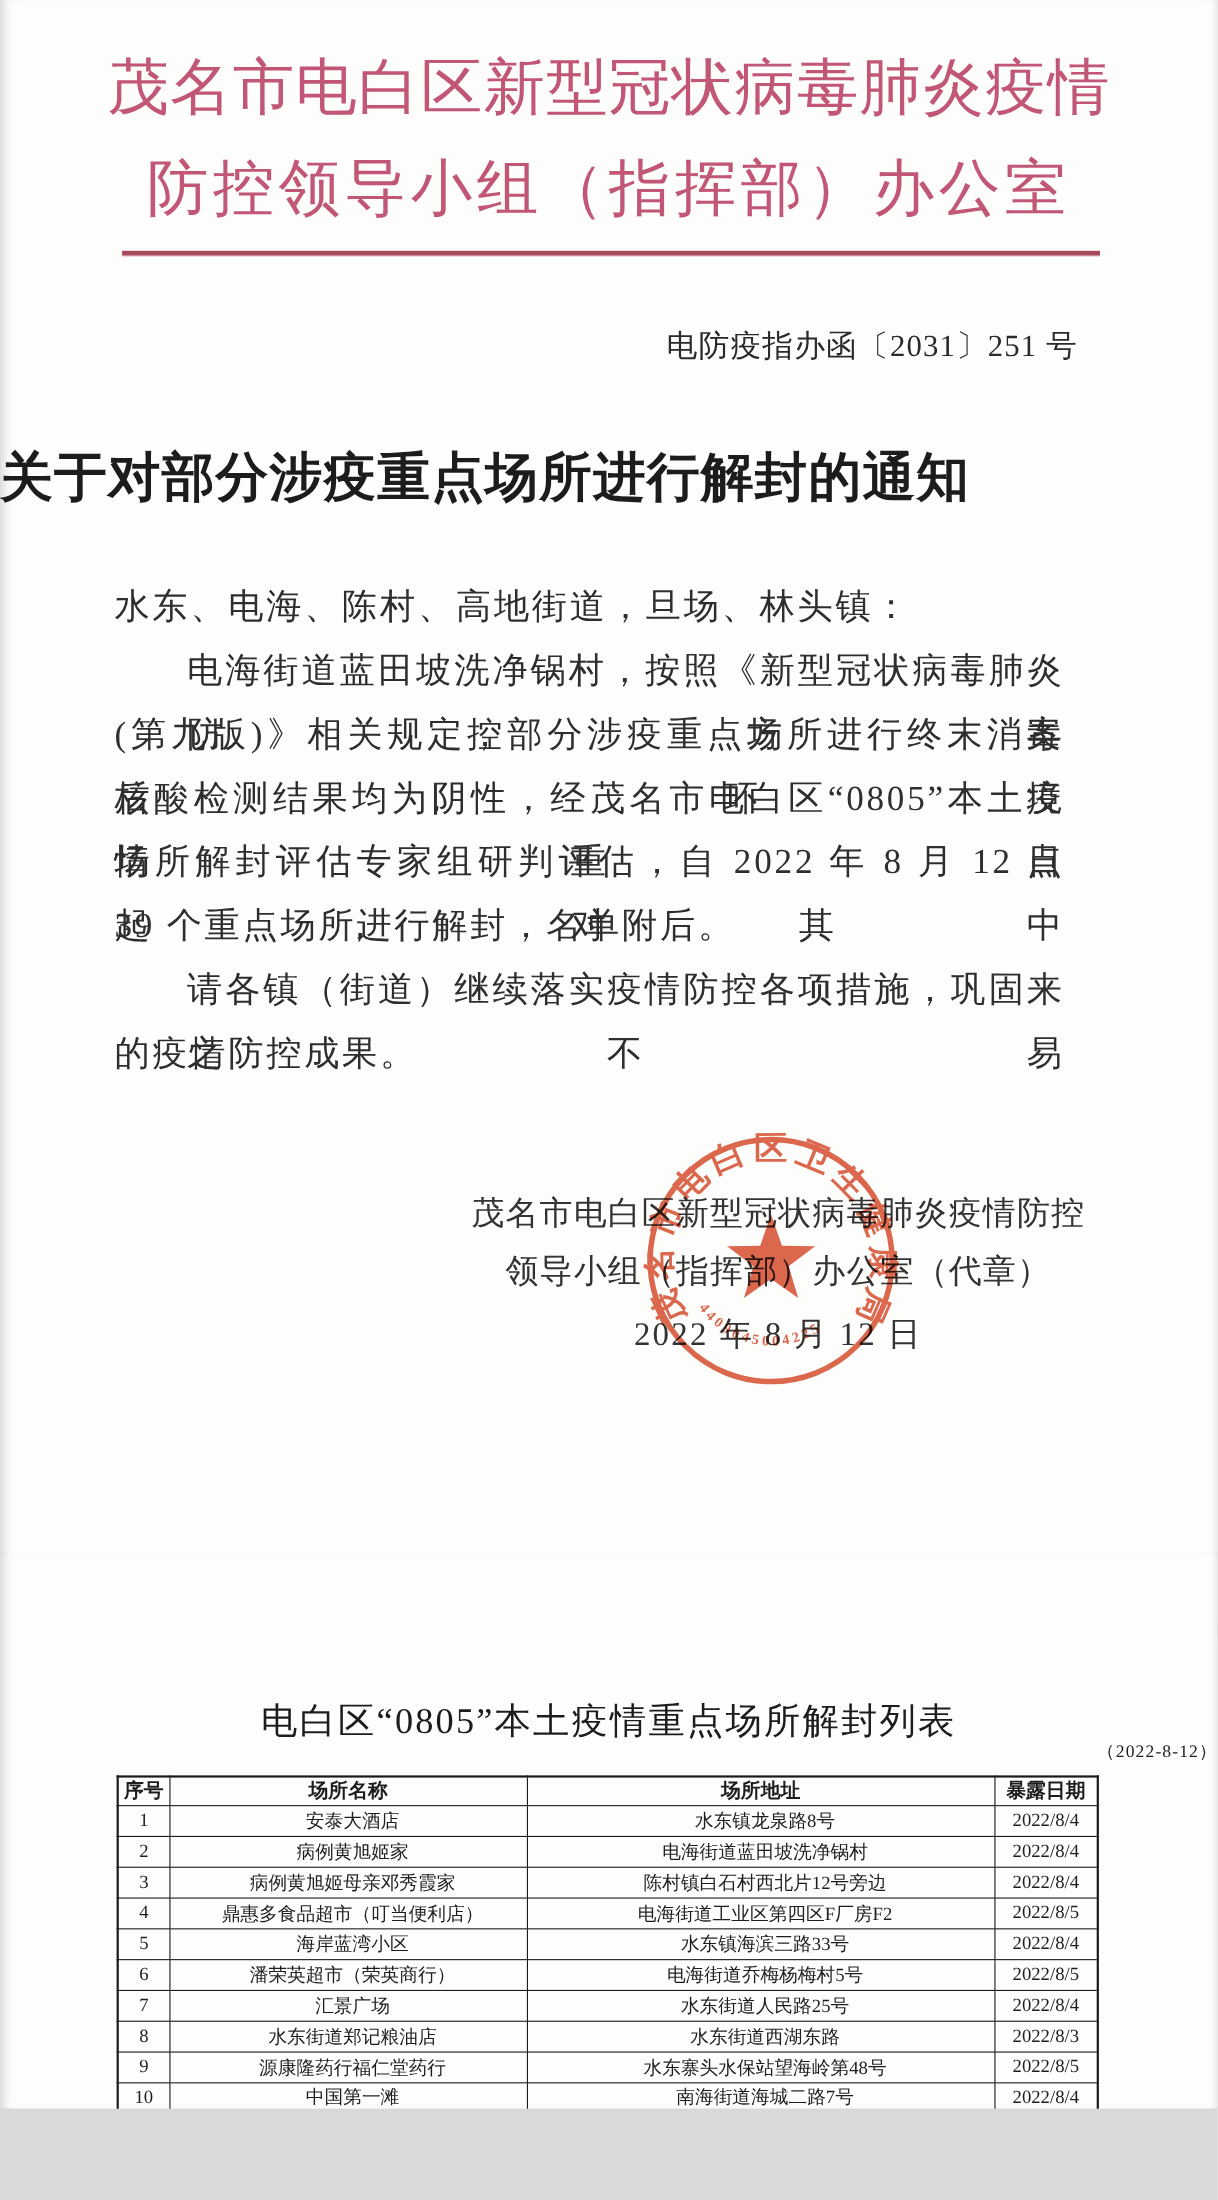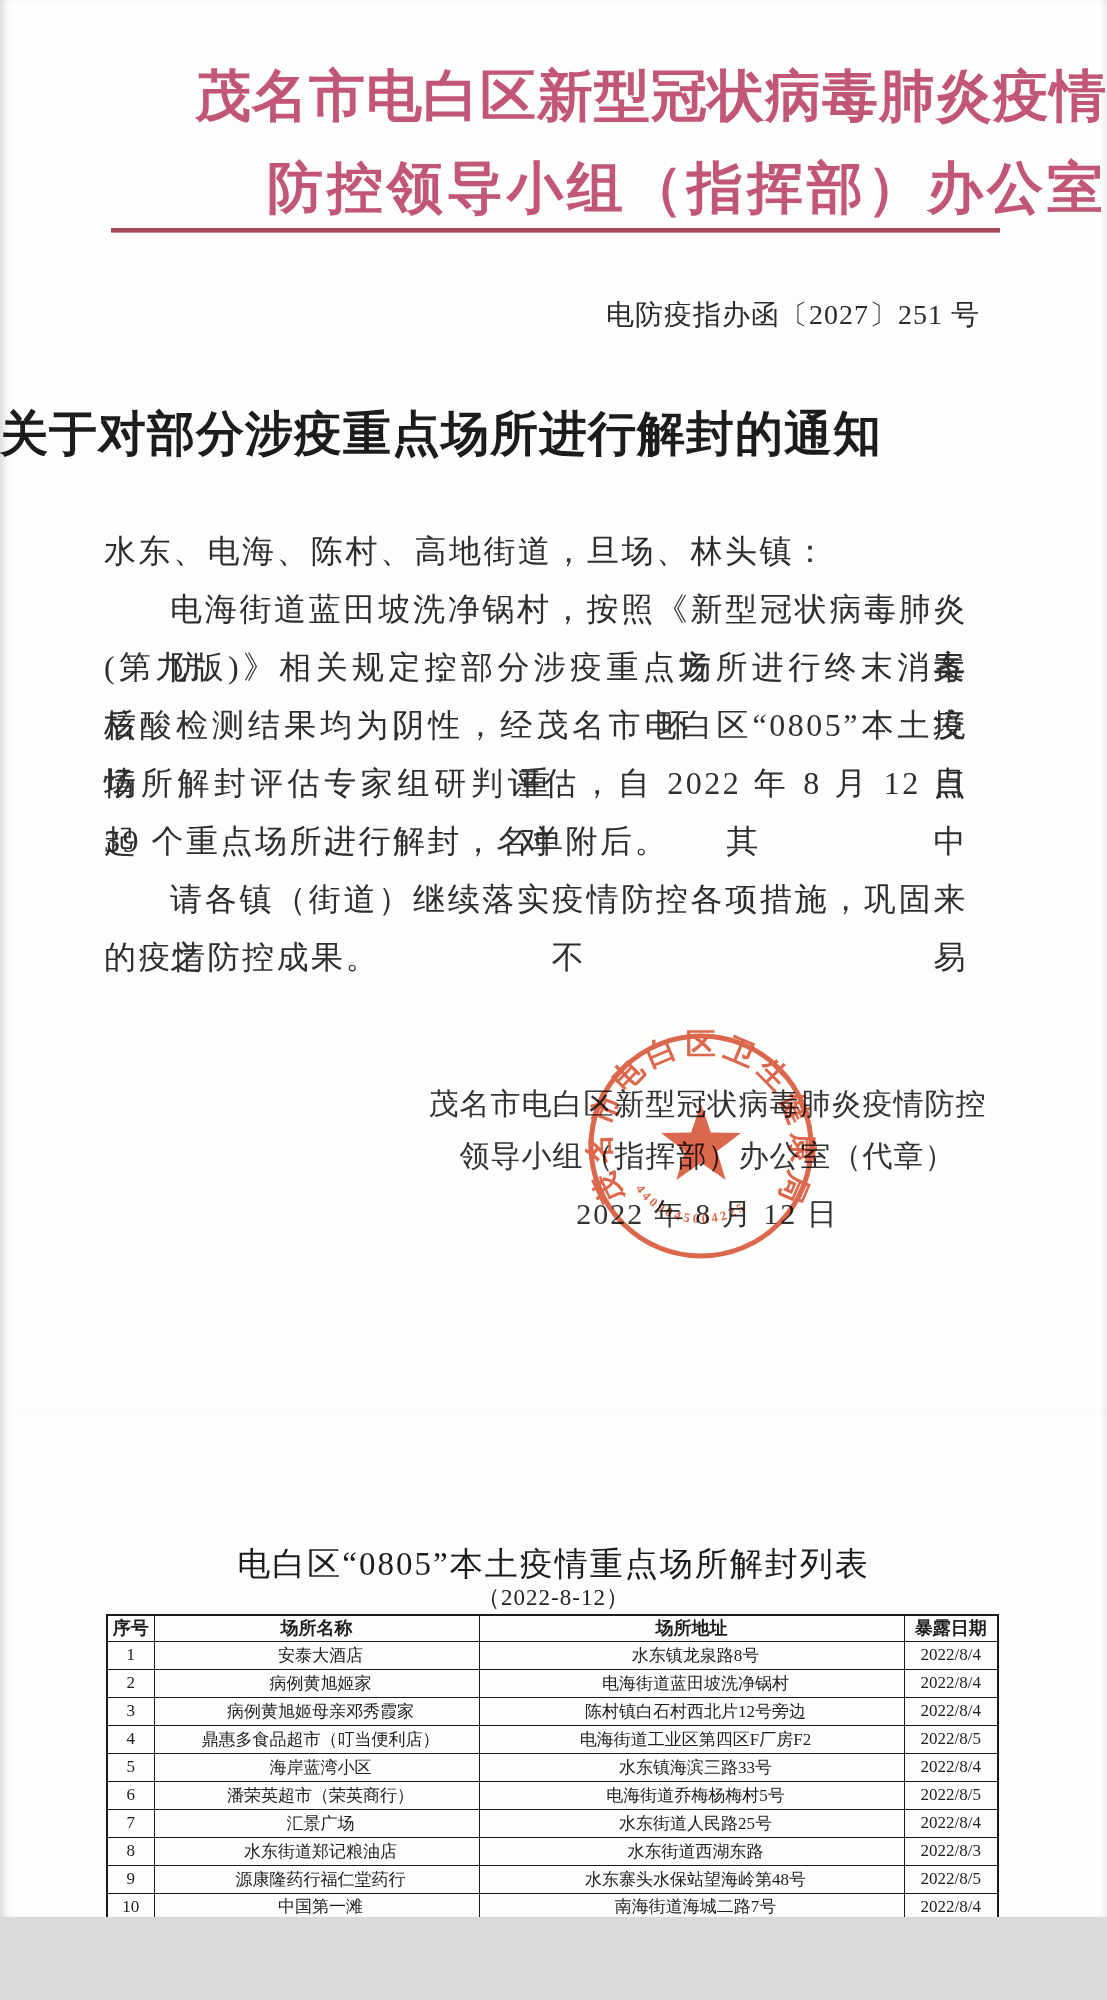--- a/index.html
+++ b/index.html
@@ -21,44 +21,44 @@
   .page{
     position:absolute;left:0;width:1107px;background:#fdfdfc;
     box-shadow: inset 10px 0 12px -9px rgba(0,0,0,.22), inset -6px 0 8px -6px rgba(0,0,0,.15);
   }
   .page-1{top:0;height:1477px;border-radius:0 0 10px 10px;overflow:hidden;}
   .page-gap{position:absolute;left:0;top:1477px;width:1107px;height:18px;
     background:linear-gradient(180deg,#c3c3c3 0%,#d2d2d2 55%,#e6e6e6 100%);}
   .page-2{top:1412px;height:505px;overflow:hidden;}
 
   
-  .org-header{position:absolute;left:0;top:50px;width:100%;text-align:right;
-    color:var(--header-pink);font-weight:700;}
+  .org-header{position:absolute;left:0;top:34px;width:100%;text-align:center;
+    color:var(--header-pink);font-weight:400;}
   .org-header .l1{font-size:56px;line-height:92px;letter-spacing:1px;}
   .org-header .l2{font-size:56px;line-height:92px;letter-spacing:4px;}
   .red-rule{position:absolute;left:111px;top:228px;width:889px;height:5px;
     background:linear-gradient(180deg,var(--rule-red) 0 70%, #d08a9a 70% 100%);}
   .doc-number{position:absolute;top:296px;right:127px;font-size:28px;letter-spacing:1px;color:#2a2a2a;}
   .doc-title{position:absolute;left:0;top:402px;width:100%;text-align:left;
     font-size:48px;font-weight:700;letter-spacing:1px;color:#1c1c1c;}
   .body-block{position:absolute;left:104px;top:522px;width:864px;}
   .body-line{height:58px;line-height:58px;font-size:32px;letter-spacing:2.5px;white-space:nowrap;}
   .body-line.indent{padding-left:66px;}
   .body-line.fill{white-space:normal;text-align:justify;text-align-last:justify;}
   .signature{position:absolute;left:420px;top:1078px;width:575px;text-align:center;}
   .signature .s-line{font-size:30px;line-height:52px;letter-spacing:1px;color:#333;}
   .signature .s-date{font-size:30px;line-height:52px;margin-top:6px;letter-spacing:2px;color:#333;}
   .seal{position:absolute;left:585px;top:1030px;width:232px;height:232px;
     opacity:.88;mix-blend-mode:multiply;}
 
   
   .attach-title{position:absolute;left:0;top:130px;width:100%;text-align:center;
     font-size:33px;letter-spacing:2px;color:#1c1c1c;}
-  .attach-subtitle{position:absolute;left:0;top:170px;width:100%;text-align:center;
-    font-size:23px;letter-spacing:1px;color:#222;}
+  .attach-subtitle{position:absolute;left:0;top:170px;width:100%;text-align:right;
+    font-size:16px;letter-spacing:1px;color:#222;}
   table.release-table{position:absolute;left:106px;top:202px;width:891px;
     border-collapse:collapse;table-layout:fixed;}
   .release-table col.c0{width:47px;}
   .release-table col.c1{width:325px;}
   .release-table col.c2{width:425px;}
   .release-table col.c3{width:94px;}
   .release-table th,.release-table td{
     border:1px solid var(--table-line);font-weight:400;
     font-size:17px;color:#1d1d1d;overflow:hidden;white-space:nowrap;}
   .release-table thead th{height:26px;font-weight:700;font-size:18px;text-align:center;}
@@ -72,21 +72,21 @@
 
 <section class="page page-1">
 
   <header class="org-header">
     <div class="l1">茂名市电白区新型冠状病毒肺炎疫情</div>
     <div class="l2">防控领导小组（指挥部）办公室</div>
   </header>
 
   <div class="red-rule"></div>
 
-  <div class="doc-number">电防疫指办函〔2027〕251 号</div>
+  <div class="doc-number">电防疫指办函〔2031〕251 号</div>
 
   <h1 class="doc-title">关于对部分涉疫重点场所进行解封的通知</h1>
 
   <div class="body-block" id="body-lines">
       <div class="body-line">水东、电海、陈村、高地街道，旦场、林头镇：</div>
       <div class="body-line indent fill">电海街道蓝田坡洗净锅村，按照《新型冠状病毒肺炎防控方案</div>
       <div class="body-line fill">(第九版)》相关规定，部分涉疫重点场所进行终末消毒后，环境</div>
       <div class="body-line fill">核酸检测结果均为阴性，经茂名市电白区“0805”本土疫情重点</div>
       <div class="body-line fill">场所解封评估专家组研判评估，自 2022 年 8 月 12 日起，对其中</div>
       <div class="body-line">39 个重点场所进行解封，名单附后。</div>

